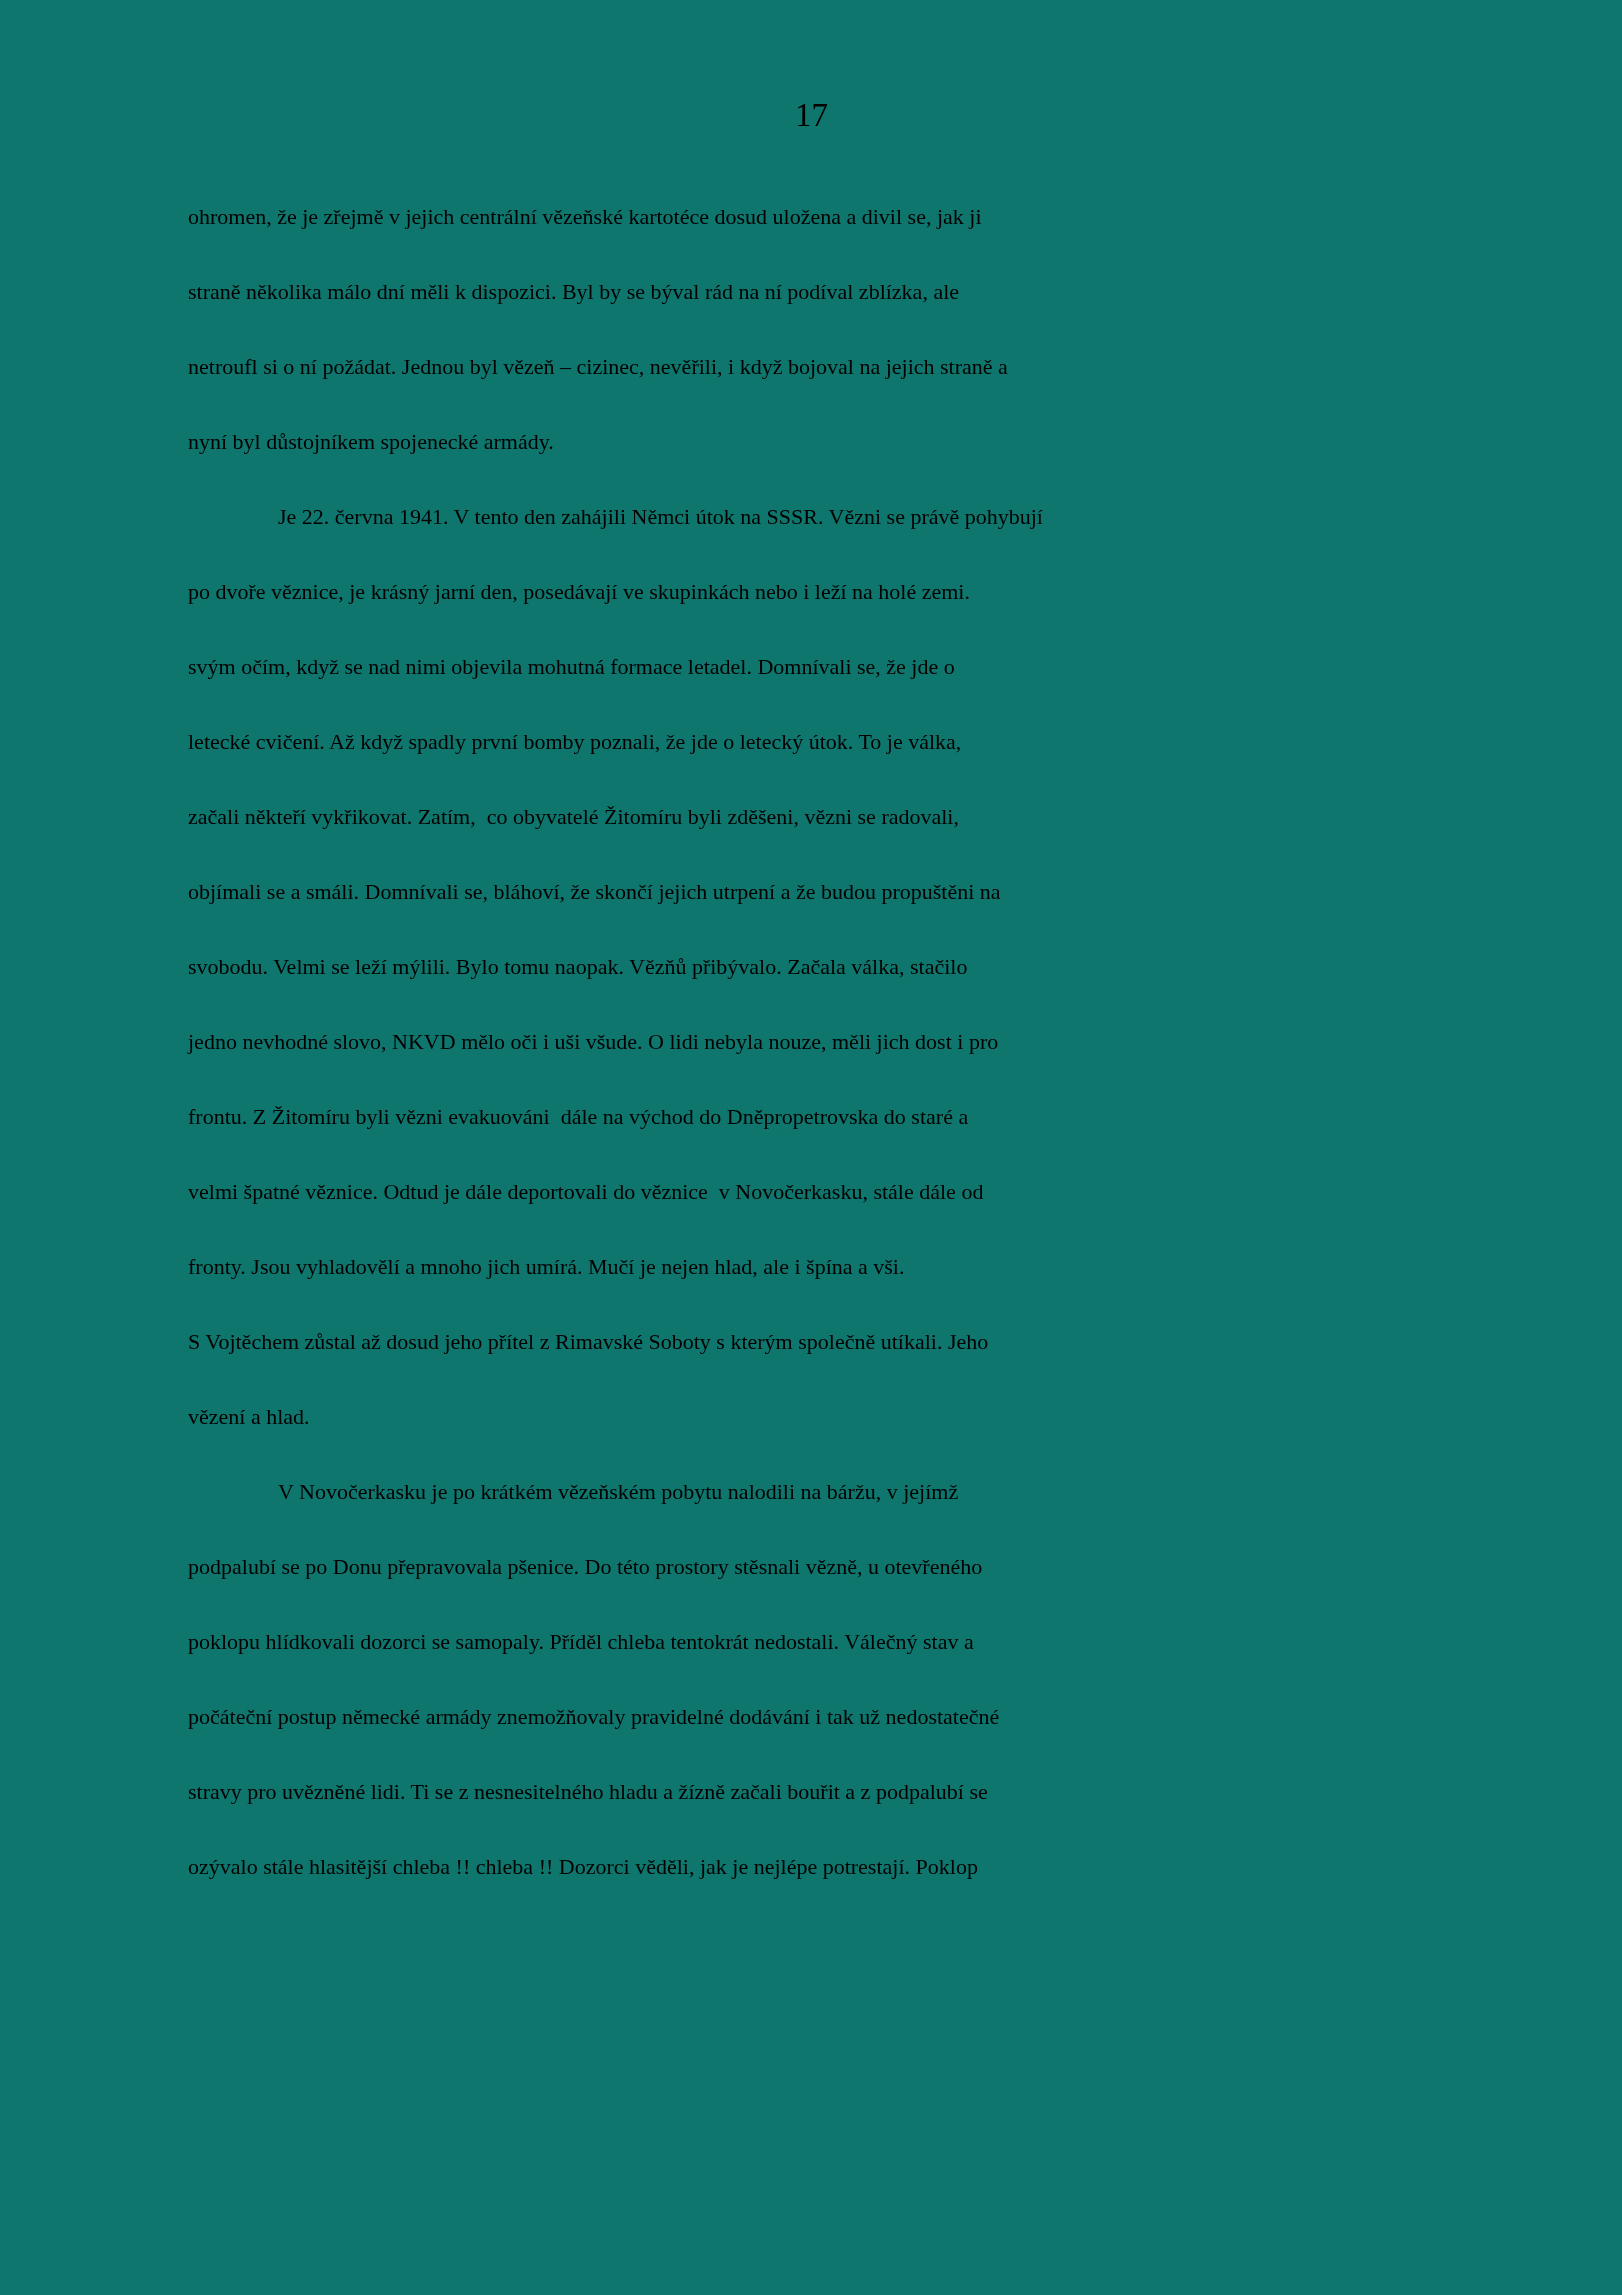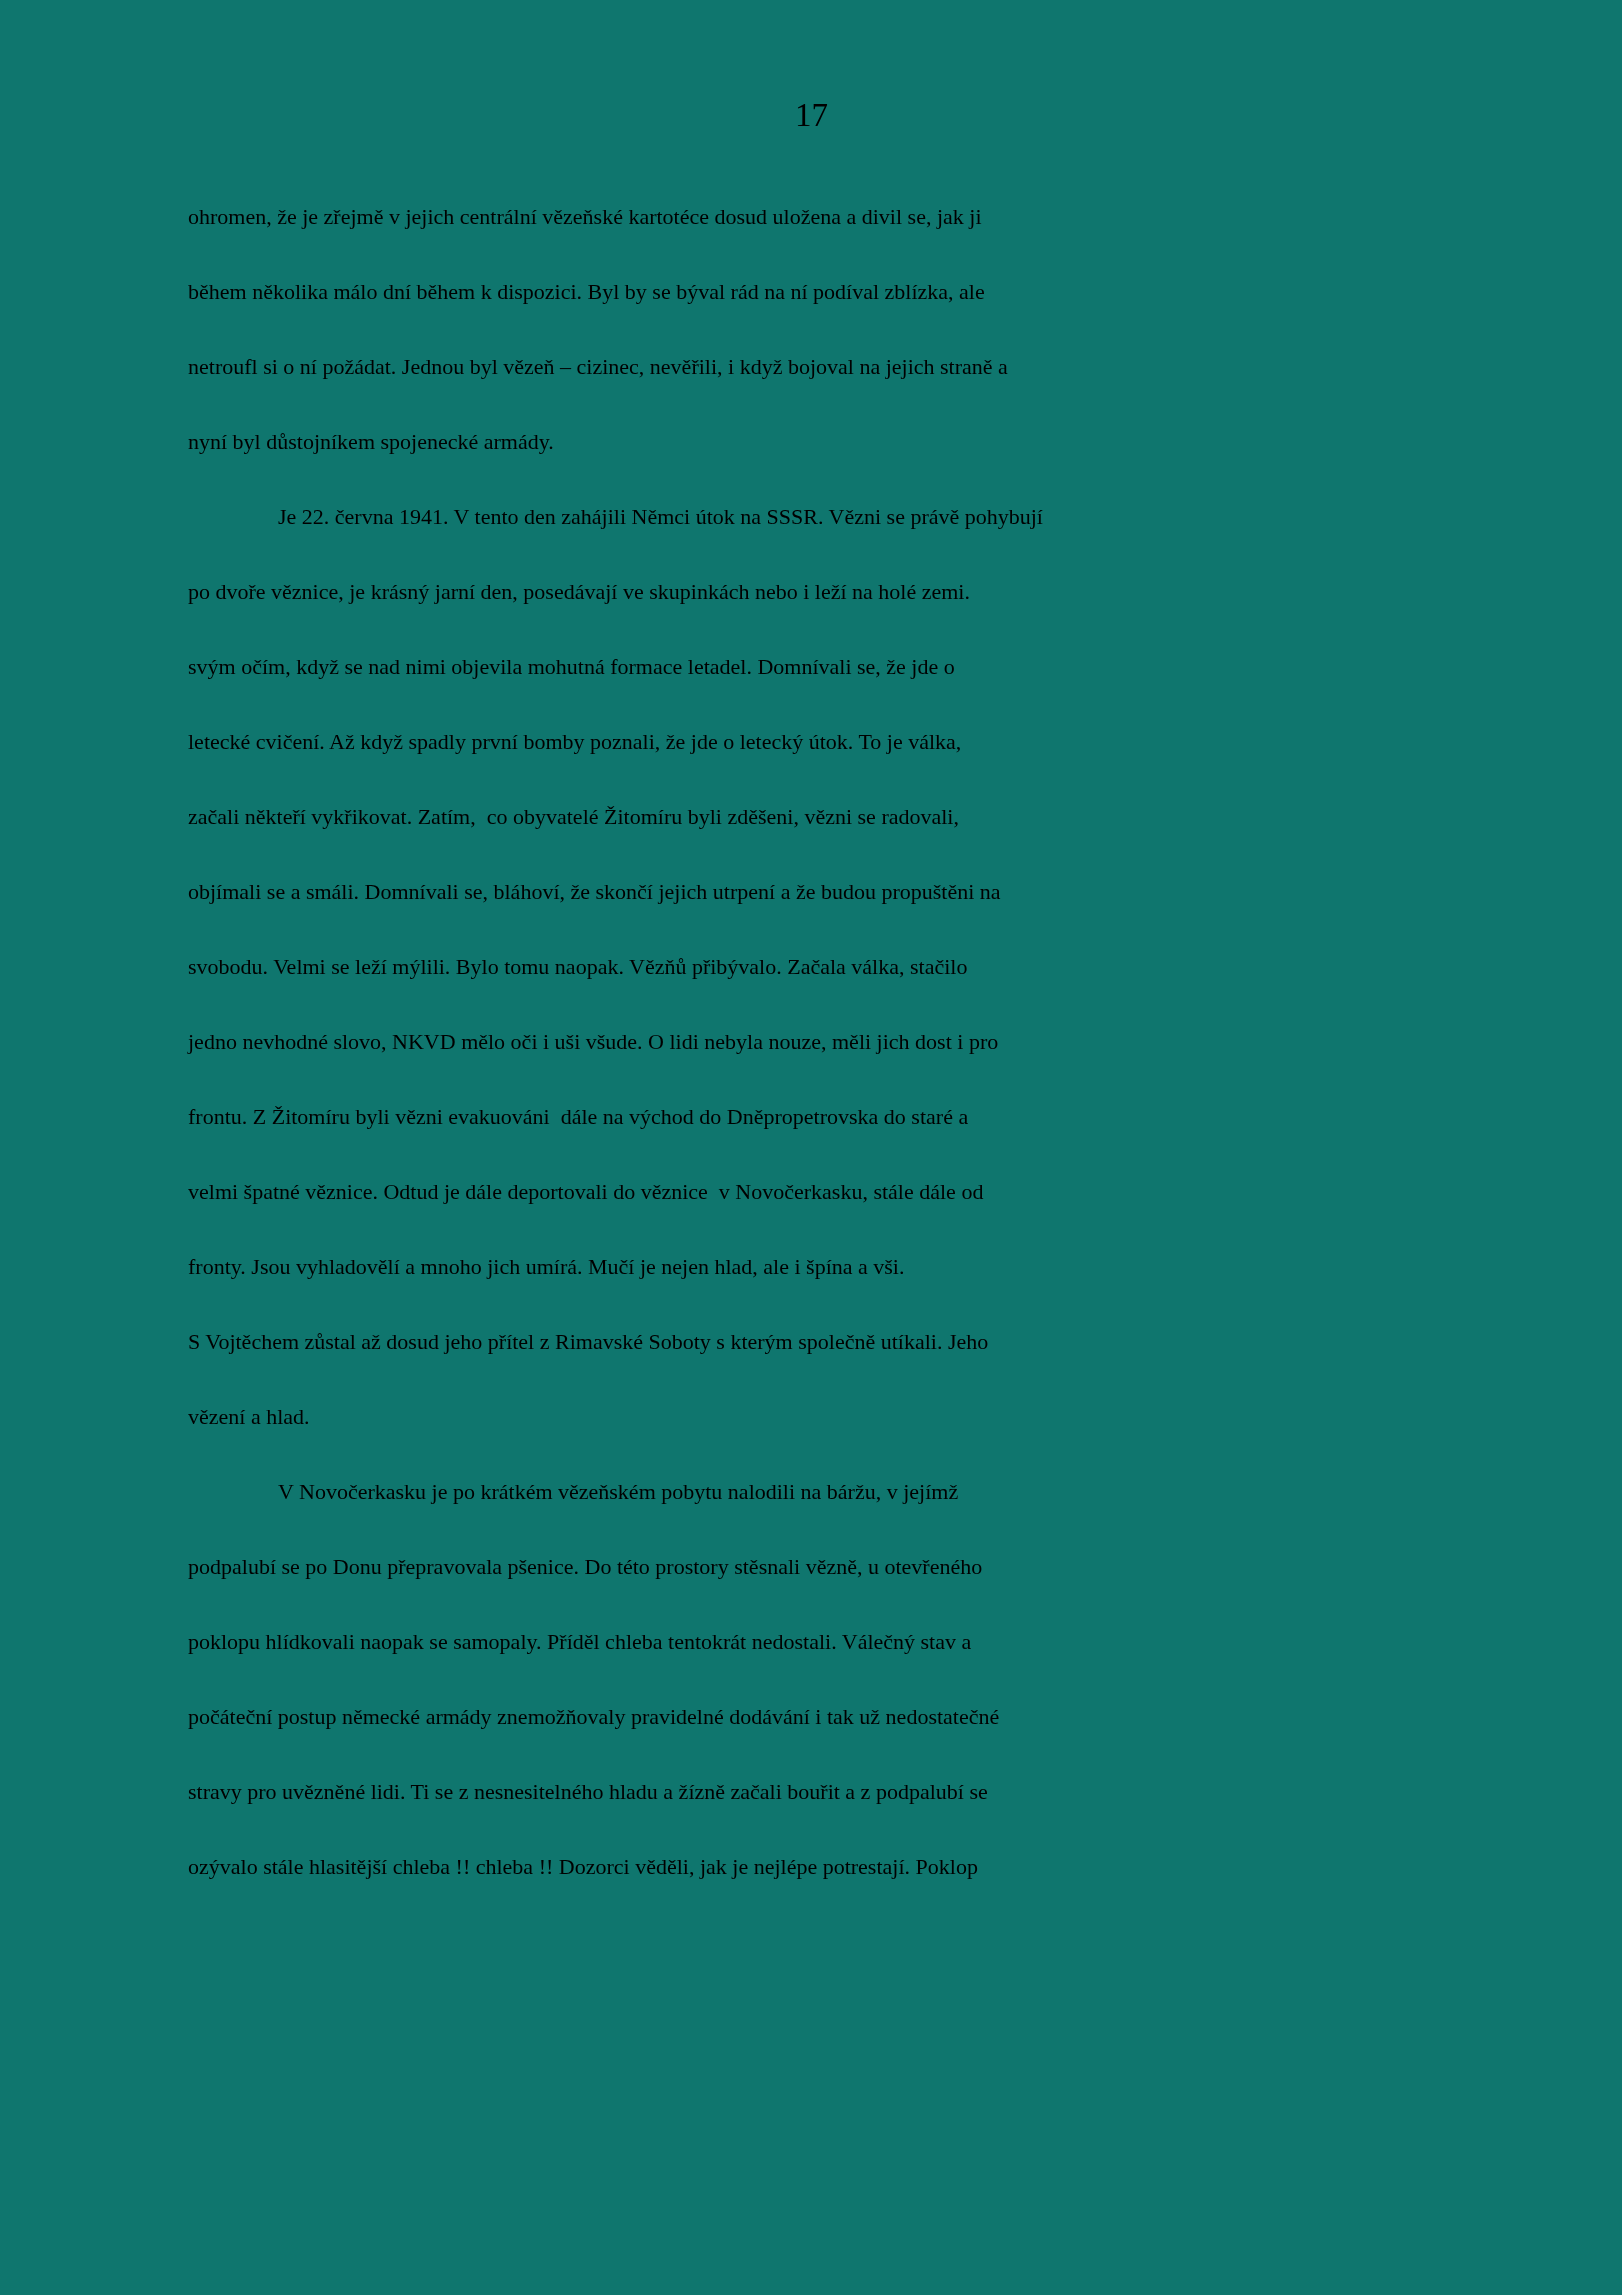--- a/index.html
+++ b/index.html
@@ -45,21 +45,21 @@
   }
 </style>
 </head>
 <body>
 
 <div class="page">
   <div class="page-number">17</div>
   <div class="body-text">
       <div class="paragraph">
         <div class="line">ohromen, že je zřejmě v jejich centrální vězeňské kartotéce dosud uložena a divil se, jak ji</div>
-        <div class="line">během několika málo dní během k dispozici. Byl by se býval rád na ní podíval zblízka, ale</div>
+        <div class="line">straně několika málo dní měli k dispozici. Byl by se býval rád na ní podíval zblízka, ale</div>
         <div class="line">netroufl si o ní požádat. Jednou byl vězeň – cizinec, nevěřili, i když bojoval na jejich straně a</div>
         <div class="line">nyní byl důstojníkem spojenecké armády.</div>
       </div>
       <div class="paragraph">
         <div class="line first-indent">Je 22. června 1941. V tento den zahájili Němci útok na SSSR. Vězni se právě pohybují</div>
         <div class="line">po dvoře věznice, je krásný jarní den, posedávají ve skupinkách nebo i leží na holé zemi.</div>
         <div class="line">svým očím, když se nad nimi objevila mohutná formace letadel. Domnívali se, že jde o</div>
         <div class="line">letecké cvičení. Až když spadly první bomby poznali, že jde o letecký útok. To je válka,</div>
         <div class="line">začali někteří vykřikovat. Zatím,  co obyvatelé Žitomíru byli zděšeni, vězni se radovali,</div>
         <div class="line">objímali se a smáli. Domnívali se, bláhoví, že skončí jejich utrpení a že budou propuštěni na</div>
@@ -69,20 +69,20 @@
         <div class="line">velmi špatné věznice. Odtud je dále deportovali do věznice  v Novočerkasku, stále dále od</div>
         <div class="line">fronty. Jsou vyhladovělí a mnoho jich umírá. Mučí je nejen hlad, ale i špína a vši.</div>
       </div>
       <div class="paragraph">
         <div class="line">S Vojtěchem zůstal až dosud jeho přítel z Rimavské Soboty s kterým společně utíkali. Jeho</div>
         <div class="line">vězení a hlad.</div>
       </div>
       <div class="paragraph">
         <div class="line first-indent">V Novočerkasku je po krátkém vězeňském pobytu nalodili na báržu, v jejímž</div>
         <div class="line">podpalubí se po Donu přepravovala pšenice. Do této prostory stěsnali vězně, u otevřeného</div>
-        <div class="line">poklopu hlídkovali naopak se samopaly. Příděl chleba tentokrát nedostali. Válečný stav a</div>
+        <div class="line">poklopu hlídkovali dozorci se samopaly. Příděl chleba tentokrát nedostali. Válečný stav a</div>
         <div class="line">počáteční postup německé armády znemožňovaly pravidelné dodávání i tak už nedostatečné</div>
         <div class="line">stravy pro uvězněné lidi. Ti se z nesnesitelného hladu a žízně začali bouřit a z podpalubí se</div>
         <div class="line">ozývalo stále hlasitější chleba !! chleba !! Dozorci věděli, jak je nejlépe potrestají. Poklop</div>
       </div>
     </div>
 </div>
 
 
 </body></html>

